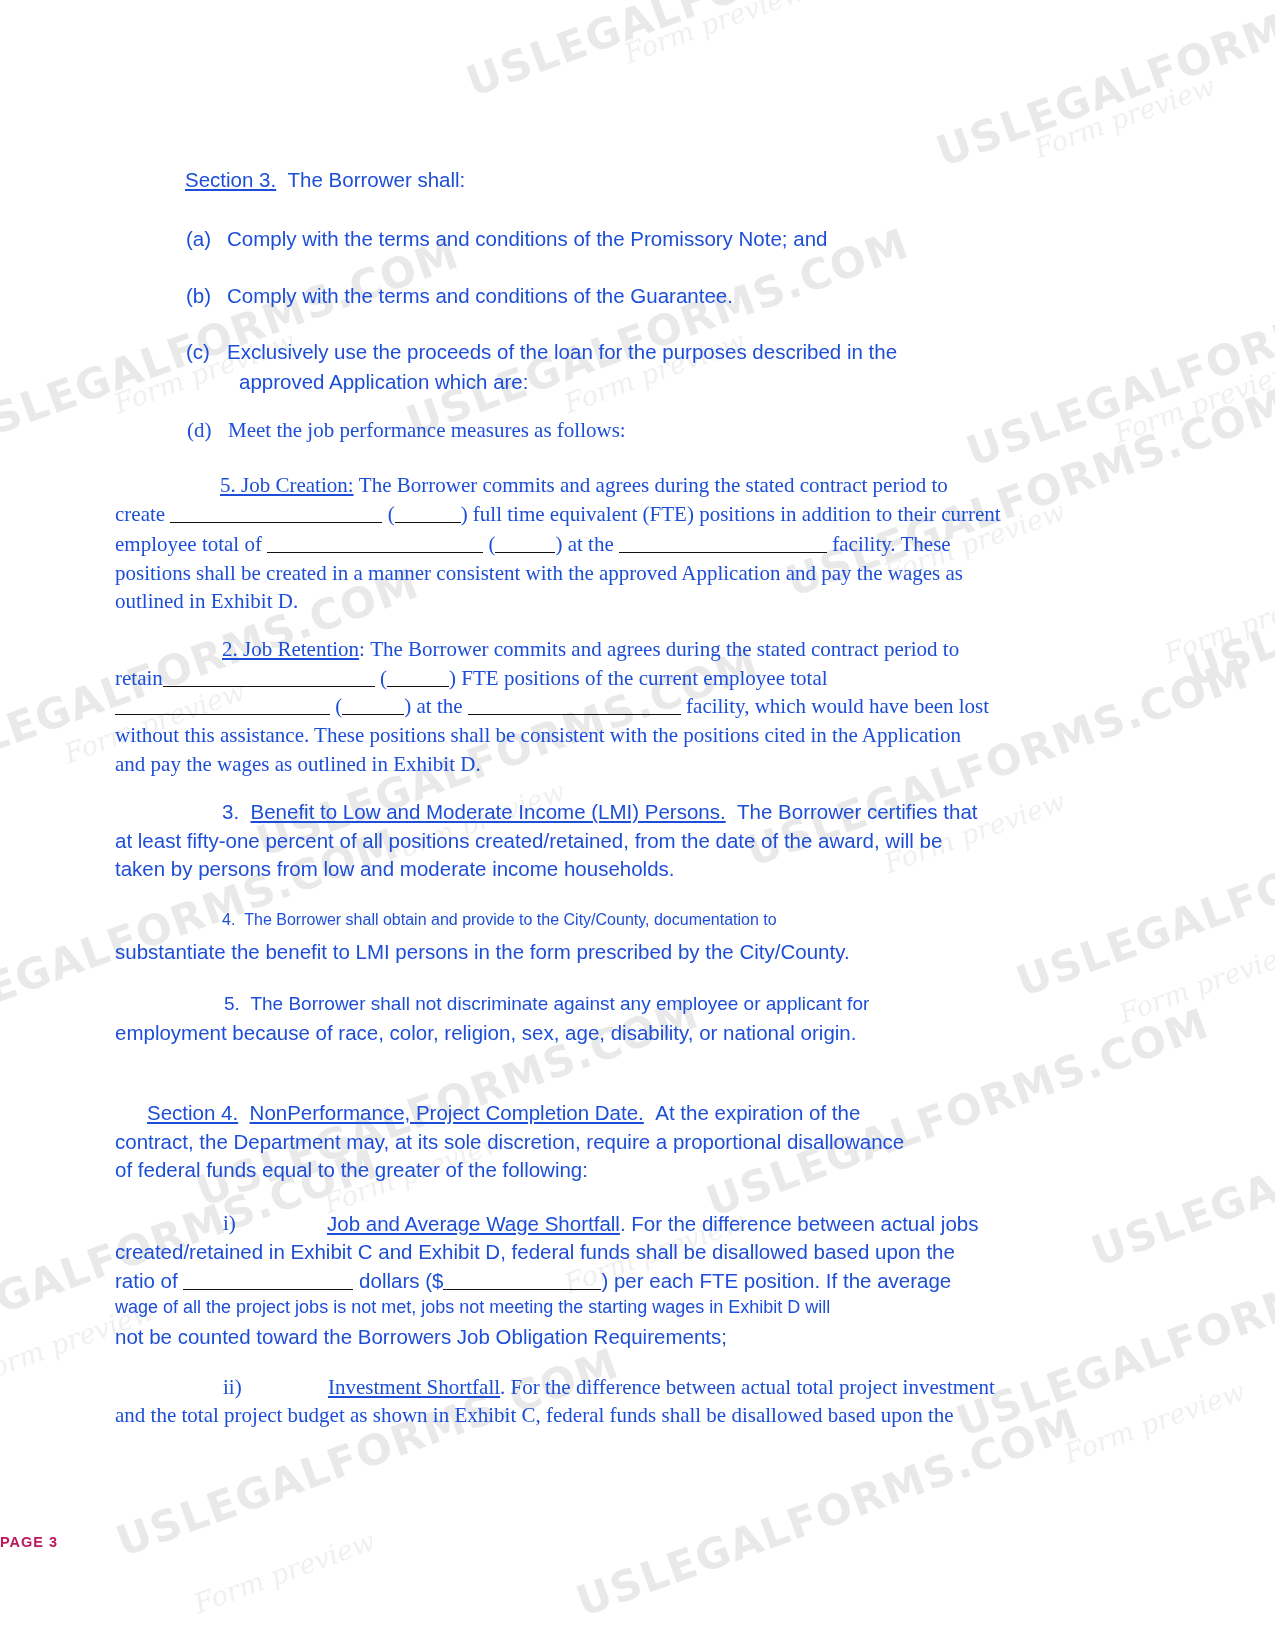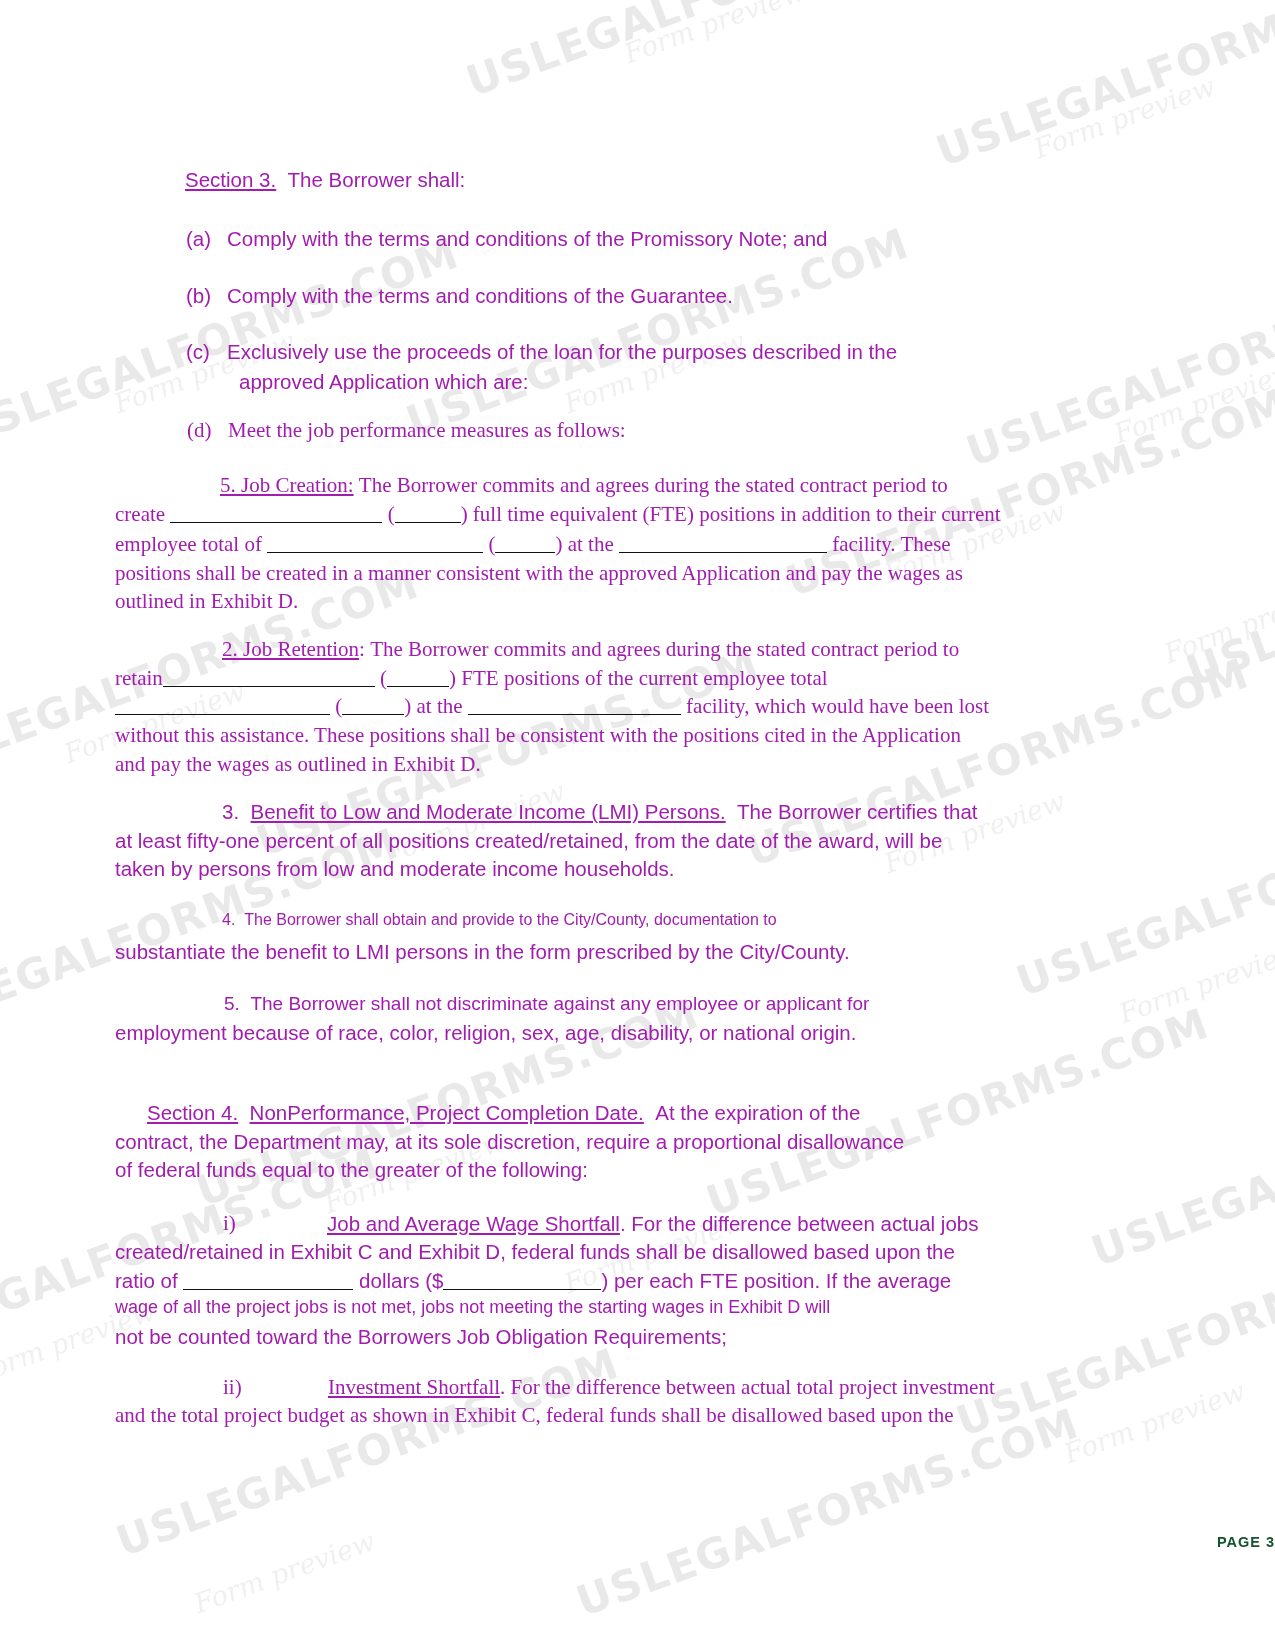--- a/index.html
+++ b/index.html
@@ -46,21 +46,21 @@
   }
 
   
   .content {
     position: absolute;
     inset: 0;
     z-index: 2;
   }
   .blk {
     position: absolute;
-    color: #a21caf;
+    color: #1d4ed8;
   }
   .sans {
     font-family: "Liberation Sans", sans-serif;
   }
   .serif {
     font-family: "Liberation Serif", serif;
   }
   .u { text-decoration: underline; text-underline-offset: 2px; }
 
   
@@ -68,26 +68,26 @@
     display: inline-block;
     border-bottom: 1.4px solid #111;
     vertical-align: -2px;
     height: 1em;
   }
 
   .footer {
     position: absolute;
     left: 0;
     right: 0;
-    text-align: right;
+    text-align: left;
     font-family: "Liberation Sans", sans-serif;
     font-weight: bold;
     font-size: 14.5px;
     letter-spacing: 1px;
-    color: #14532d;
+    color: #be185d;
   }
 </style>
 </head>
 <body>
 
 <div class="page">
 
   <div class="watermark-layer">
     <div class="wm wm-main" style="left:460px;  top:60px;  transform:rotate(-20deg); font-size:42px;">USLEGALFORMS.COM</div>
     <div class="wm wm-sub" style="left:620px;  top:40px;  transform:rotate(-20deg);">Form preview</div>

